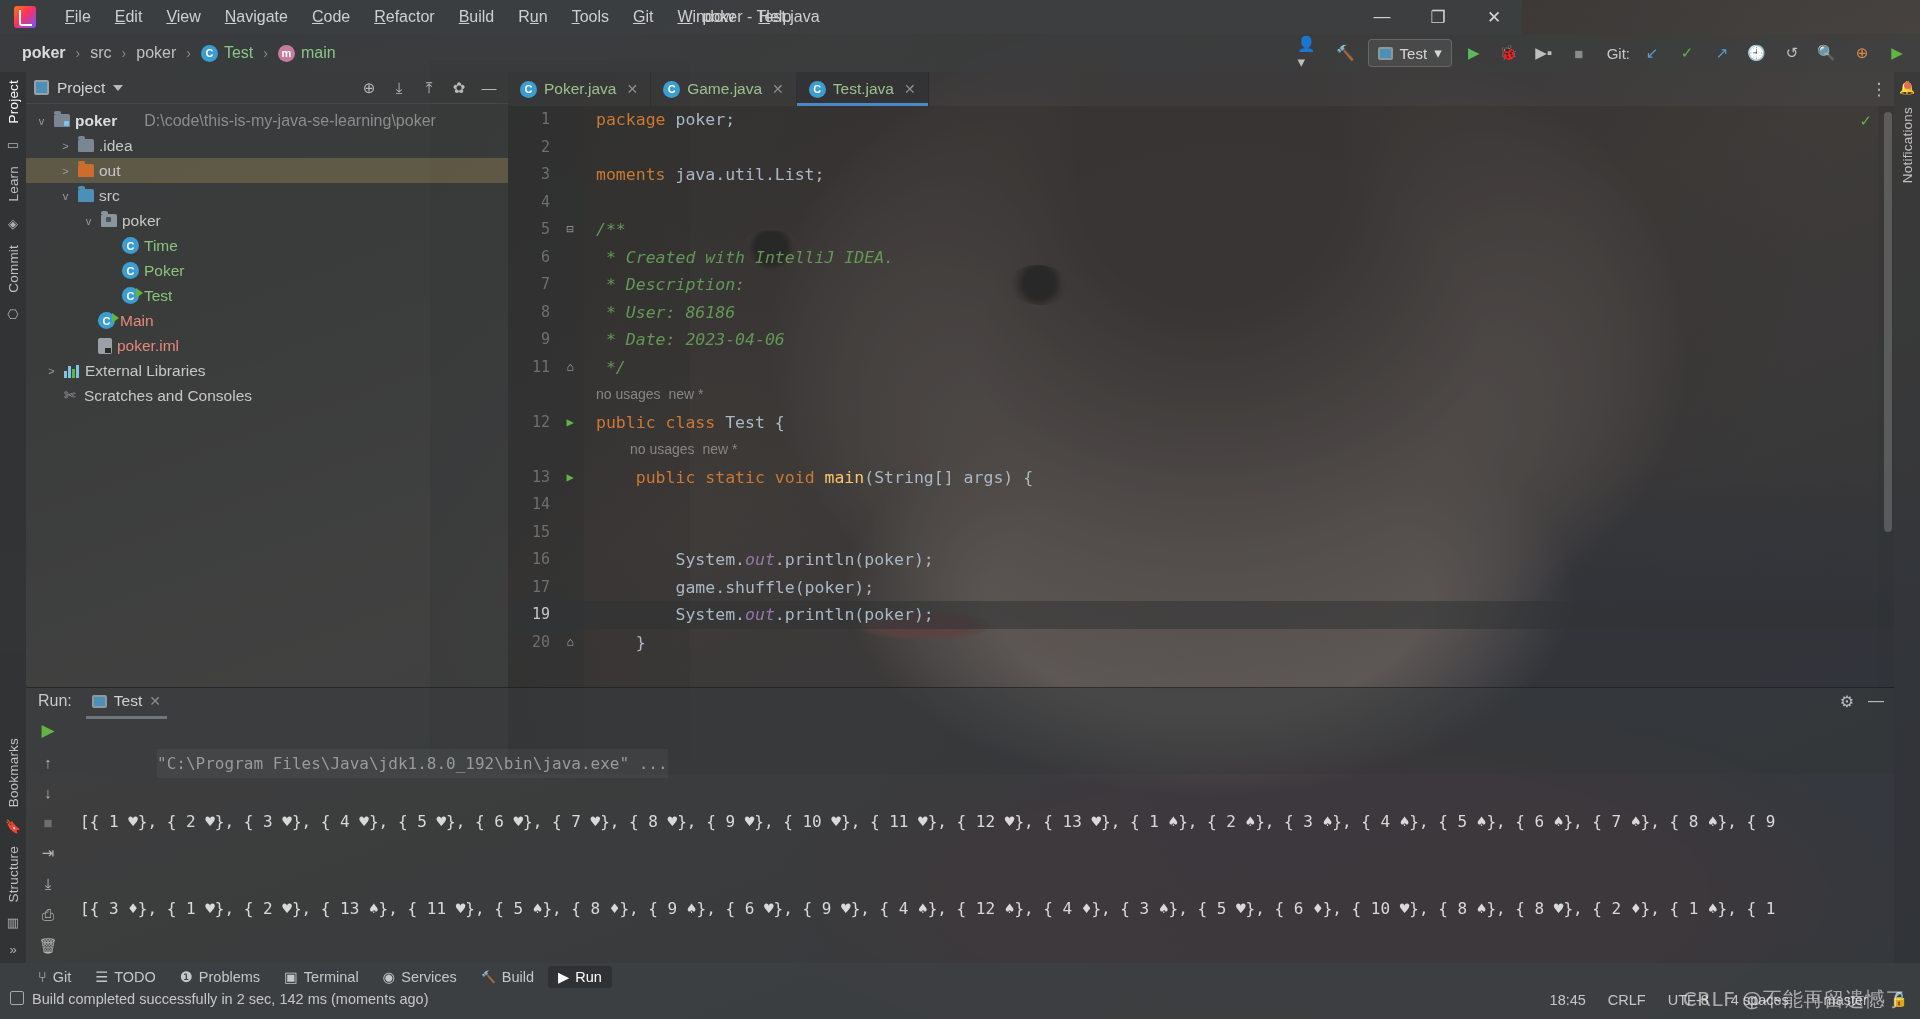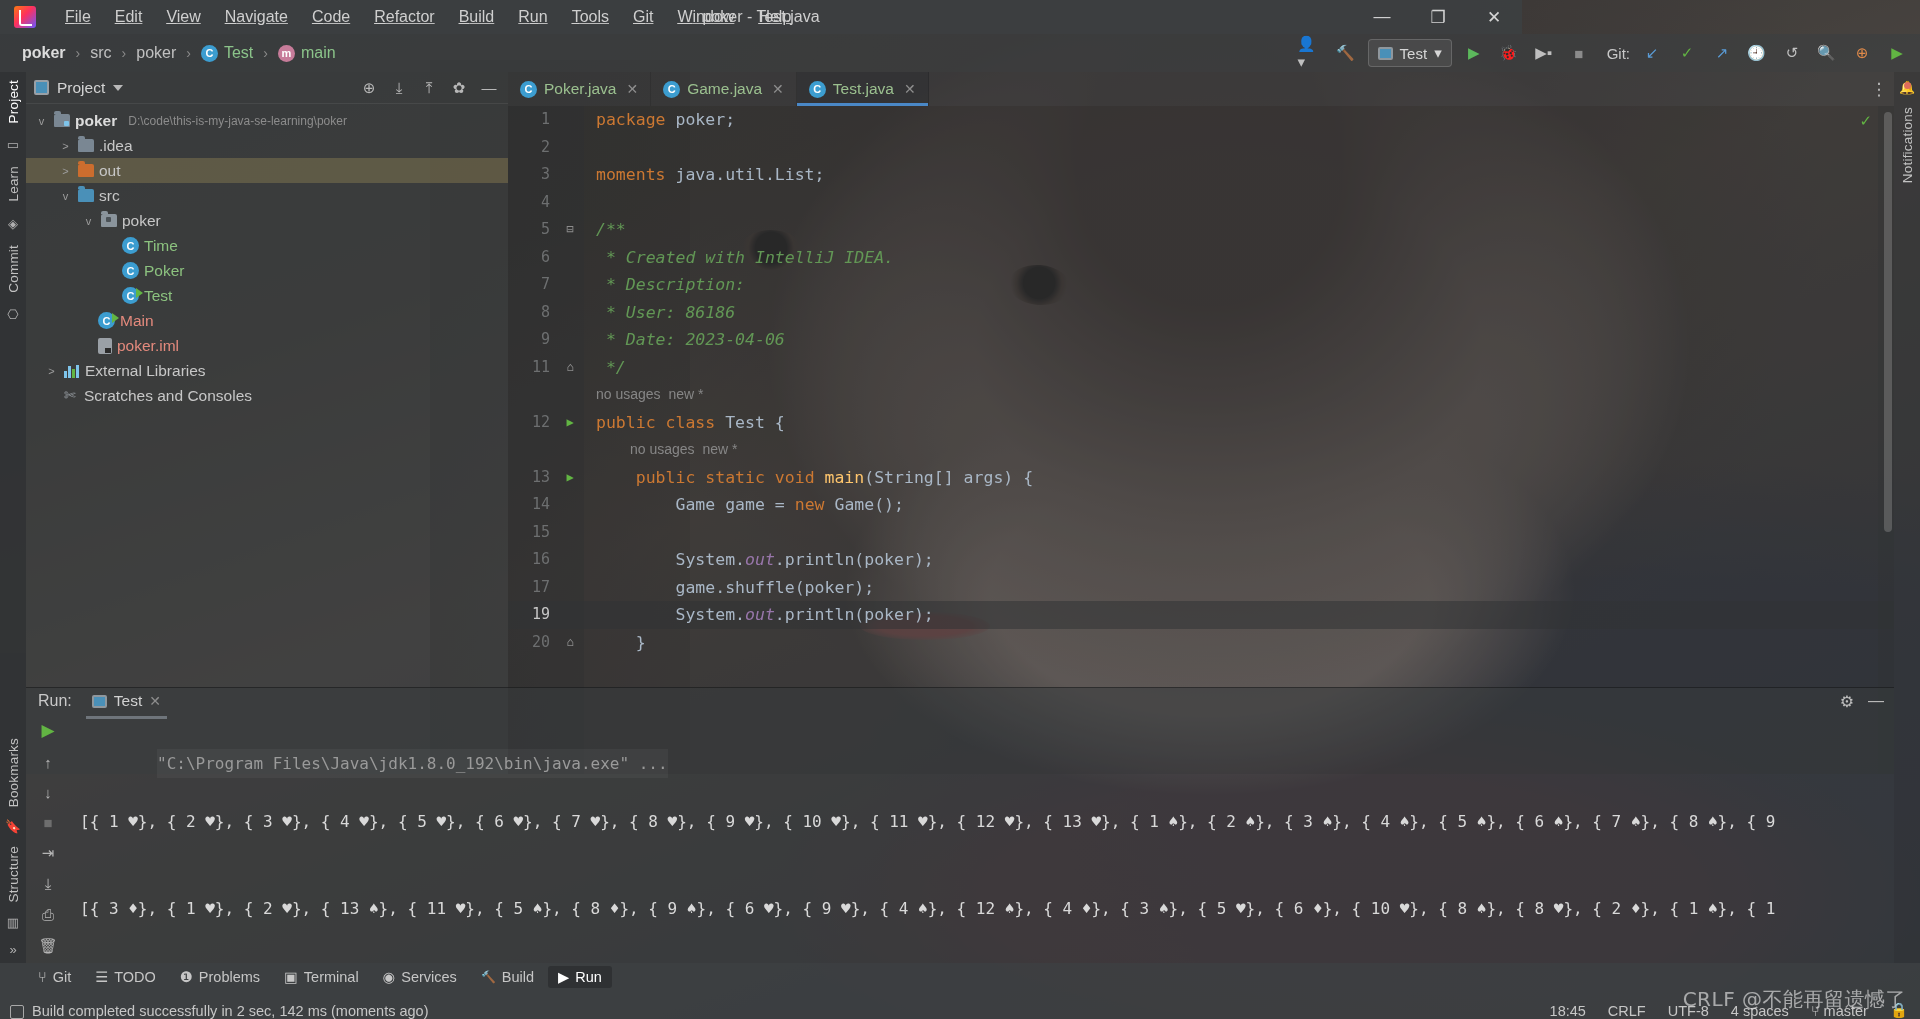--- a/index.html
+++ b/index.html
@@ -39,21 +39,21 @@
     background:linear-gradient(100deg, rgba(40,30,24,.65), rgba(20,16,14,.15));
   }
 
   
   .veil { position:absolute; inset:0; background:rgba(60,63,65,0.55); pointer-events:none; }
 
   
   #titlebar {
     position:absolute; left:0; top:0; width:1522px; height:34px;
     background:rgba(60,63,65,.97);
-    display:flex; align-items:center; z-index:30;text-decoration:underline;
+    display:flex; align-items:center; z-index:30;
   }
   .ij-logo {
     width:22px; height:22px; margin-left:14px; border-radius:3px;
     background:linear-gradient(135deg,#f97a12 0%, #fe315d 45%, #6b57ff 100%);
     position:relative;
   }
   .ij-logo::after{
     content:""; position:absolute; left:5px; top:4px; width:11px; height:14px;
     border:2px solid #fff; border-top:none; border-right:none; border-radius:0 0 0 3px;
   }
@@ -141,21 +141,21 @@
   .folder::before { content:""; position:absolute; left:0; top:-3px; width:7px; height:3px; background:#7a8793; border-radius:2px 2px 0 0; }
   .folder.blue { background:#4a90b8; } .folder.blue::before{background:#4a90b8;}
   .folder.orange { background:#cc6d2e; } .folder.orange::before{background:#cc6d2e;}
   .folder.src::after { content:""; position:absolute; right:1px; bottom:1px; width:5px;height:5px; background:#7ec4ea; border-radius:1px;}
   .folder.pkg { background:#8a949c; } .folder.pkg::before{background:#8a949c;}
   .folder.pkg::after { content:""; position:absolute; left:5px; top:3px; width:5px;height:5px;background:#4b5257;border-radius:1px;}
   .tlabel { color:#c7c7c7; }
   .tlabel.bold { font-weight:bold; color:#dcdcdc; }
   .tlabel.green { color:#8cc27f; }
   .tlabel.red { color:#e48a7d; }
-  .tpath { color:#8c8c8c; font-size:12px; margin-left:6px; }
+  .tpath { color:#8c8c8c; font-size:16px; margin-left:22px; }
   .clsicon {
     width:17px;height:17px;border-radius:50%;background:#3c9dd0;color:#fff;
     font-size:11px;font-weight:bold;display:flex;align-items:center;justify-content:center;
     position:relative; flex:0 0 auto;
   }
   .clsicon.runnable::after{
     content:""; position:absolute; right:-4px; top:1px;
     border-left:7px solid #62b543; border-top:5px solid transparent; border-bottom:5px solid transparent;
   }
   .imlicon { width:14px;height:16px;background:#9aa0a6;border-radius:2px; position:relative; flex:0 0 auto;}
@@ -241,21 +241,21 @@
 
   
   #bottom-stripe {
     position:absolute; left:0; right:0; bottom:28px; height:28px; z-index:30;
     background:rgba(60,63,65,.9); display:flex; align-items:center; padding-left:28px; gap:4px;
   }
   .bbtn { display:flex; align-items:center; gap:6px; padding:3px 10px; font-size:14.5px; color:#c6c6c6; border-radius:3px;}
   .bbtn.active { background:#2f3133; color:#ffffff; }
   #statusbar {
     position:absolute; left:0; right:0; bottom:0; height:28px; z-index:30;
-    background:rgba(60,63,65,.9); display:flex; align-items:flex-end; padding-left:10px;
+    background:rgba(60,63,65,.9); display:flex; align-items:flex-start; padding-left:10px;
     font-size:14.5px; color:#c6c6c6;
   }
   #statusbar .sright { position:absolute; right:12px; display:flex; gap:22px; align-items:center; }
   .statusicon{ width:14px;height:14px;border:1.5px solid #a8a8a8;border-radius:2px;margin-right:8px; }
   #watermark {
     position:absolute; right:14px; bottom:6px; z-index:40;
     font-size:20px; color:rgba(235,235,235,.62); font-family:"DejaVu Sans", sans-serif;
     letter-spacing:.5px; pointer-events:none;
   }
   .notif-dot{ position:absolute; right:4px; top:2px; width:7px;height:7px;border-radius:50%;background:#e06c5a;}
@@ -497,21 +497,21 @@
         <div class="cl"><span class="ln">11</span><span class="gmark">⌂</span><span class="ctext"><span class="cm"> */</span></span></div>
 
         <div class="cl"><span class="ln"></span><span class="gmark"></span><span class="ctext inlay">no usages  new *</span></div>
 
         <div class="cl"><span class="ln">12</span><span class="gmark"><span class="play">▶</span></span><span class="ctext"><span class="k">public class</span> <span class="t">Test {</span></span></div>
 
         <div class="cl"><span class="ln"></span><span class="gmark"></span><span class="ctext inlay" style="padding-left:46px">no usages  new *</span></div>
 
         <div class="cl"><span class="ln">13</span><span class="gmark"><span class="play">▶</span></span><span class="ctext">    <span class="k">public static void</span> <span class="fn">main</span><span class="t">(String[] args) {</span></span></div>
 
-        <div class="cl"><span class="ln">14</span><span class="gmark"></span><span class="ctext">        <span class="t">Game game = </span><span class="k">new</span><span class="t"> Game();</span></span></div>
+        <div class="cl"><span class="ln">14</span><span class="gmark"></span></div>
 
         <div class="cl"><span class="ln">15</span><span class="gmark"></span></div>
 
         <div class="cl"><span class="ln">16</span><span class="gmark"></span><span class="ctext">        <span class="t">System.</span><span class="f">out</span><span class="t">.println(poker);</span></span></div>
 
         <div class="cl"><span class="ln">17</span><span class="gmark"></span><span class="ctext">        <span class="t">game.shuffle(poker);</span></span></div>
 
         <div class="cl cur"><span class="ln cur">19</span><span class="gmark"></span><span class="ctext">        <span class="t">System.</span><span class="f">out</span><span class="t">.println(poker);</span></span></div>
 
         <div class="cl"><span class="ln">20</span><span class="gmark">⌂</span><span class="ctext">    <span class="t">}</span></span></div>

